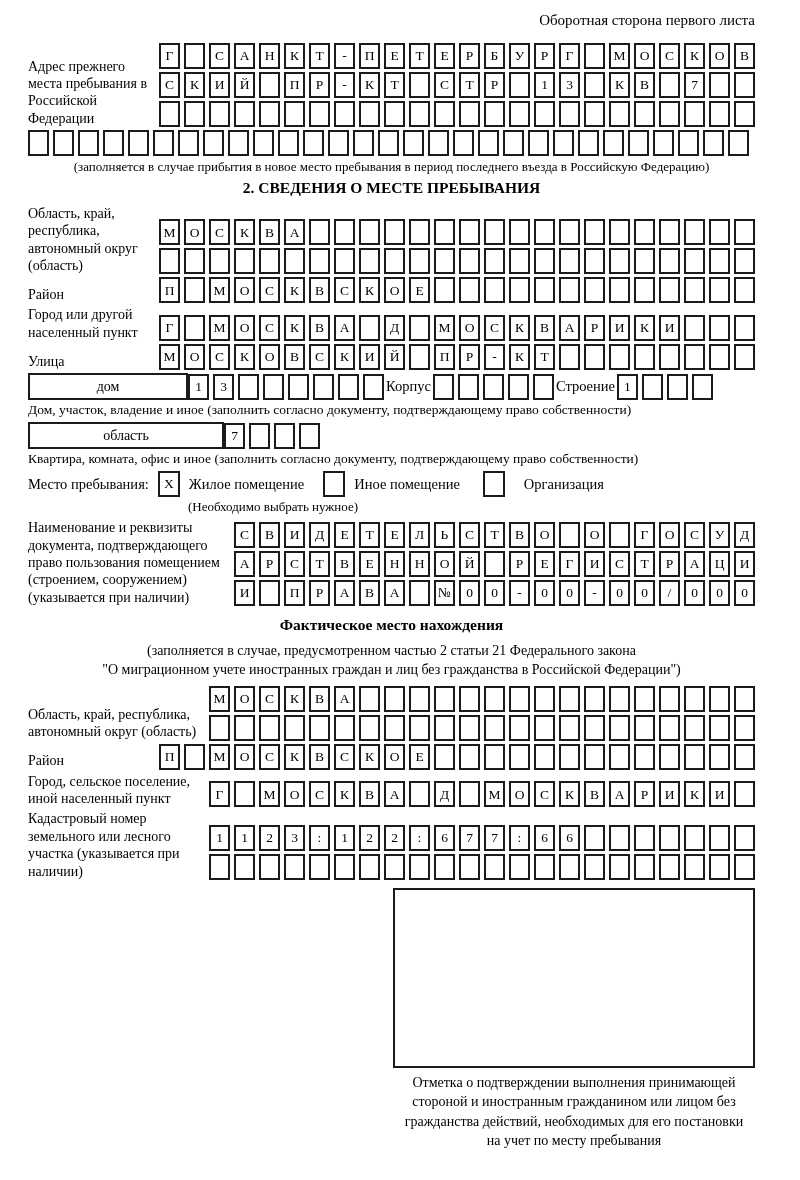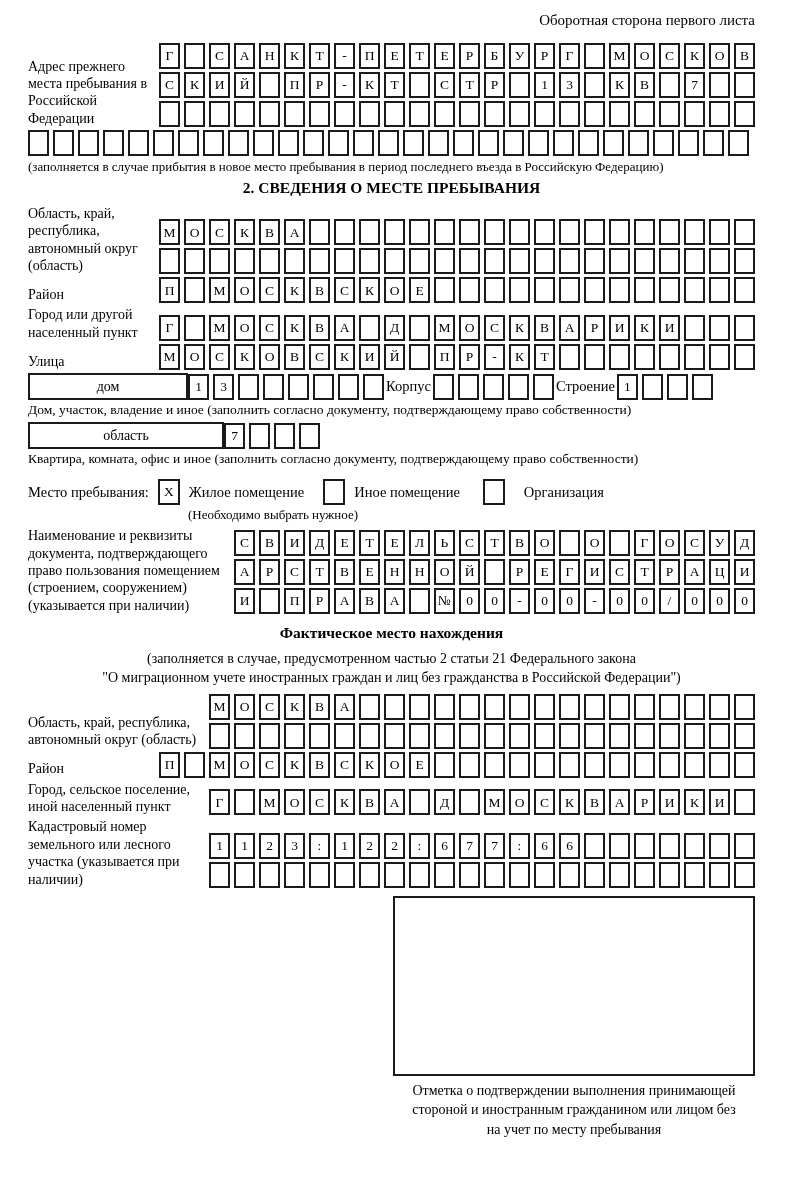--- a/index.html
+++ b/index.html
@@ -8,28 +8,28 @@
   .header-note{text-align:right;font-size:15px;margin-bottom:14px;}
   
   .boxrow{display:flex;gap:4px;}
   .boxcol{display:flex;flex-direction:column;gap:3px;}
   .cell{width:21px;height:26px;border:2px solid #1b1b1b;box-sizing:border-box;
         display:flex;align-items:center;justify-content:center;
         font-size:13.5px;line-height:1;flex:0 0 auto;}
   .fieldrow{display:flex;align-items:flex-end;margin-bottom:3px;}
   .label{flex:1;font-size:14px;line-height:1.24;padding-right:6px;}
   .fullrow{margin-top:3px;}
-  .caption{font-size:13px;margin:3px 0 4px;}
+  .caption{text-align:center;font-size:13px;margin:3px 0 4px;}
   .caption-left{font-size:13.5px;margin:2px 0 4px;}
   .section-title{text-align:center;font-weight:bold;font-size:15.5px;margin:4px 0 8px;}
   .widebox{border:2px solid #1b1b1b;height:27px;box-sizing:border-box;
            display:flex;align-items:center;justify-content:center;font-size:14px;}
   .houserow{display:flex;align-items:center;margin:2px 0 2px;}
   .inline-label{font-size:14.5px;padding:0 2px;white-space:nowrap;}
-  .stayrow{display:flex;align-items:center;gap:9px;font-size:14.5px;margin:12px 0 0;}
+  .stayrow{display:flex;align-items:center;gap:9px;font-size:14.5px;margin:4px 0 0;}
   .stay-caption{font-size:13px;margin:2px 0 4px 160px;width:380px;}
   .subnote{ text-align:center;font-size:14px;line-height:1.35;}
   .stamp-row{display:flex;justify-content:flex-end;margin-top:8px;}
   .stamp-col{width:362px;}
   .stamp-box{height:176px;border:2px solid #1b1b1b;}
   .stamp-caption{font-size:14px;text-align:center;line-height:1.38;margin:5px -38px 0 -38px;}
   .mt14{margin-top:14px;}
 </style>
 </head>
 <body>
@@ -600,18 +600,19 @@
         </div>
     </div>
   </div>
 
   <div class="stamp-row">
     <div class="stamp-col">
       <div class="stamp-box"></div>
       <div class="stamp-caption">
         <div>Отметка о подтверждении выполнения принимающей</div>
         <div>стороной и иностранным гражданином или лицом без</div>
+        <div>гражданства действий, необходимых для его постановки</div>
         <div>на учет по месту пребывания</div>
       </div>
     </div>
   </div>
 
 </div>
 
 </body></html>

